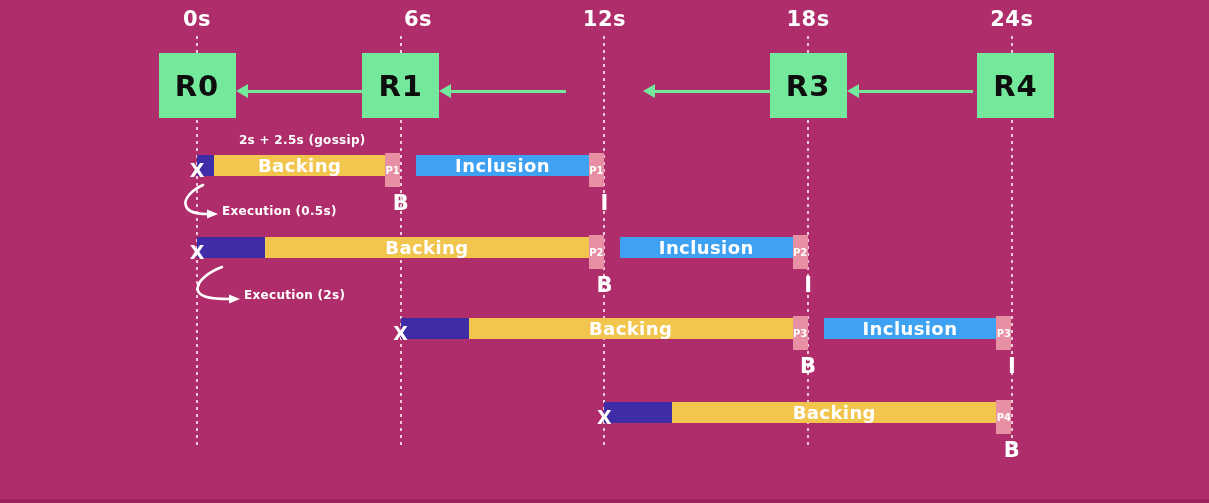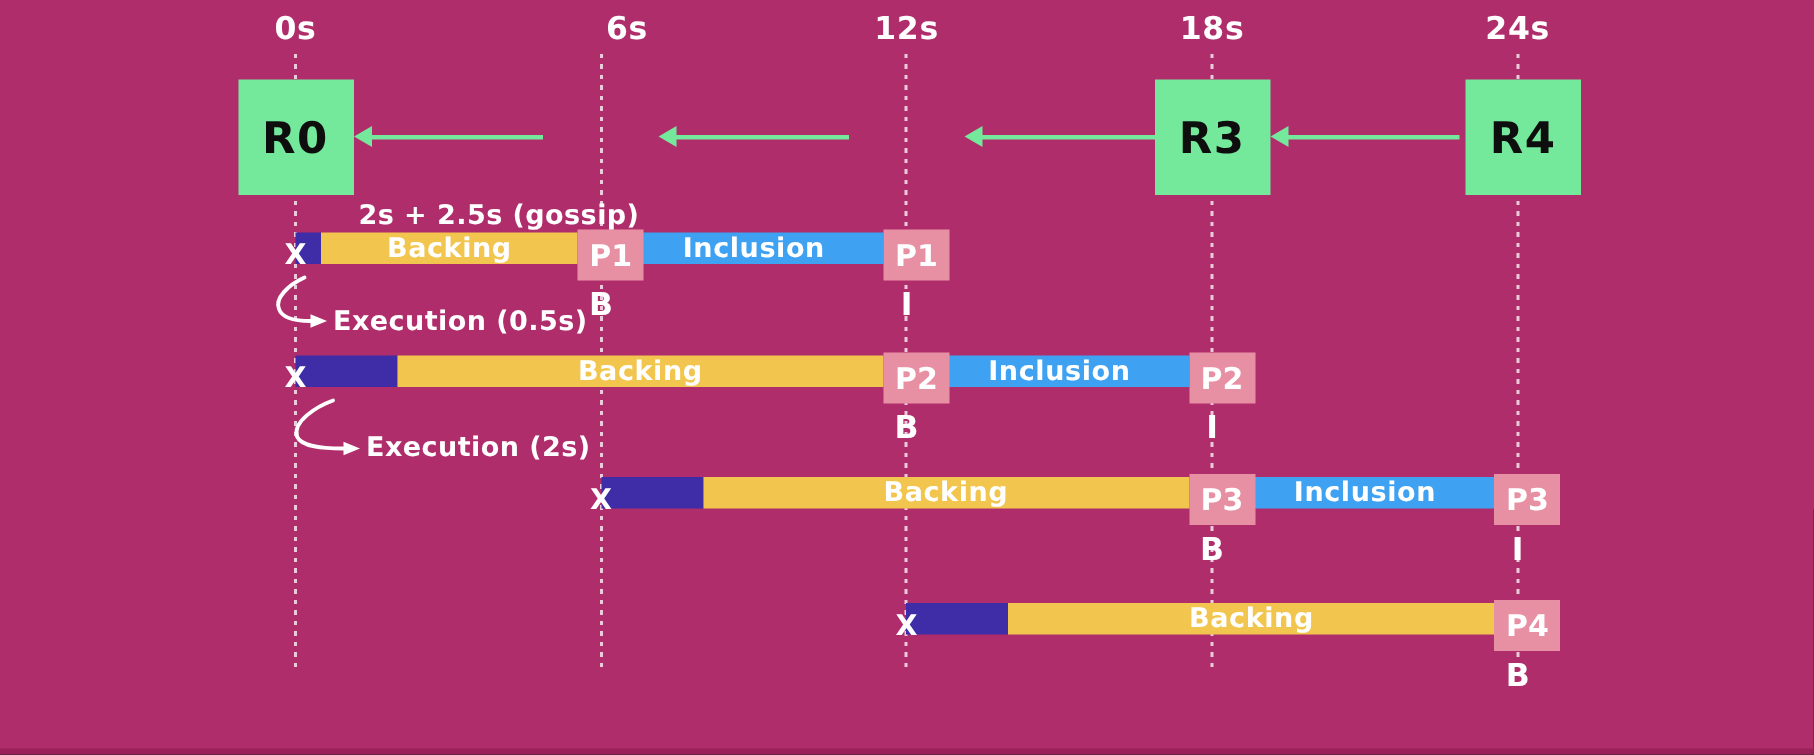--- a/index.html
+++ b/index.html
@@ -11,74 +11,75 @@
   }
   .grid{
     position:absolute;top:36px;height:409px;width:2px;z-index:0;
     background:repeating-linear-gradient(to bottom, var(--grid) 0 3px, transparent 3px 7px);
   }
   .tick{
     position:absolute;top:7px;width:90px;text-align:center;z-index:1;
     color:#fff;font-size:21px;font-weight:bold;letter-spacing:.5px;
   }
   .rblock{
-    position:absolute;top:53px;width:77px;height:77px;z-index:2;
+    position:absolute;top:53px;width:77px;height:65px;z-index:2;
     background:var(--green);color:#0e0e0e;
     display:flex;align-items:center;justify-content:center;
     font-size:29px;font-weight:800;letter-spacing:1px;
   }
   .rarrow{position:absolute;top:84px;height:15px;z-index:2;}
   .rarrow .aline{position:absolute;left:9px;right:0;top:6px;height:3px;background:var(--green);}
   .rarrow .ahead{position:absolute;left:0;top:0;width:0;height:0;
     border-top:7px solid transparent;border-bottom:7px solid transparent;
     border-right:12px solid var(--green);}
   .seg{
     position:absolute;height:21px;z-index:2;
     display:flex;align-items:center;justify-content:center;
     color:#fff;font-weight:bold;font-size:18px;letter-spacing:.4px;white-space:nowrap;
   }
   .exec{background:var(--indigo);}
   .backing{background:var(--yellow);}
   .incl{background:var(--blue);}
   .chip{
-    position:absolute;width:44px;height:34px;z-index:3;
+    position:absolute;width:15px;height:34px;z-index:3;
     background:var(--chip);color:#fff;
     display:flex;align-items:center;justify-content:center;
-    font-size:20px;font-weight:800;
+    font-size:10px;font-weight:800;
   }
   .marker{
     position:absolute;width:34px;text-align:center;z-index:3;
     color:#fff;font-weight:800;font-size:21px;
   }
   .xmark{
     position:absolute;width:24px;height:30px;line-height:30px;text-align:center;z-index:4;
     color:#fff;font-weight:800;font-size:19px;
   }
   .note{
-    position:absolute;z-index:4;color:#fff;font-weight:bold;font-size:18px;
+    position:absolute;z-index:4;color:#fff;font-weight:bold;font-size:12px;
     white-space:nowrap;letter-spacing:.3px;
   }
   .hook{position:absolute;z-index:4;}
   .bottom-edge{position:absolute;left:0;right:0;bottom:0;height:4px;z-index:5;background:var(--edge);}
 </style>
 </head>
 <body>
 
 <div id="stage" style="background: rgb(176, 45, 107); padding-left: 20px; --green: #74E89B; --indigo: #3F2DA8; --yellow: #F2C64E; --blue: #3EA1F2; --chip: #E78FA3; --grid: rgba(255,255,255,0.75); --edge: #9B2158;">
     <div class="grid" style="left: 196px;"></div>
     <div class="tick" style="left: 152px;">0s</div>
     <div class="grid" style="left: 399.7px;"></div>
     <div class="tick" style="left: 373px;">6s</div>
     <div class="grid" style="left: 603.4px;"></div>
     <div class="tick" style="left: 559.4px;">12s</div>
     <div class="grid" style="left: 807.1px;"></div>
     <div class="tick" style="left: 763.1px;">18s</div>
     <div class="grid" style="left: 1010.8px;"></div>
     <div class="tick" style="left: 966.8px;">24s</div>
     <div class="rblock" style="left: 158.5px;">R0</div>
+    <div class="rblock" style="left: 362.2px;">R1</div>
     <div class="rarrow" style="left: 235.5px; width: 126.7px;">
       <div class="aline"></div>
       <div class="ahead"></div>
     </div>
     <div class="rarrow" style="left: 439.2px; width: 126.7px;">
       <div class="aline"></div>
       <div class="ahead"></div>
     </div>
     <div class="rblock" style="left: 769.6px;">R3</div>
     <div class="rarrow" style="left: 642.9px; width: 126.7px;">

